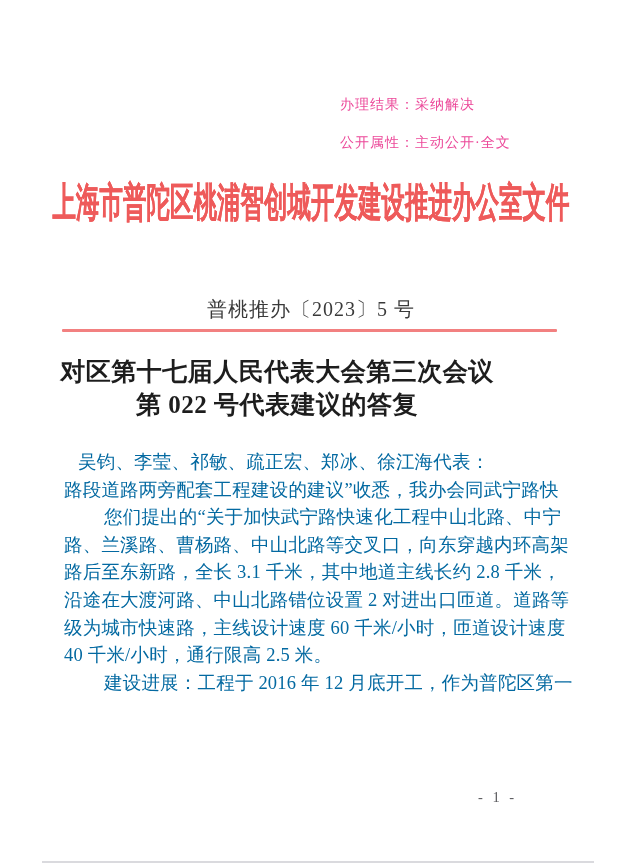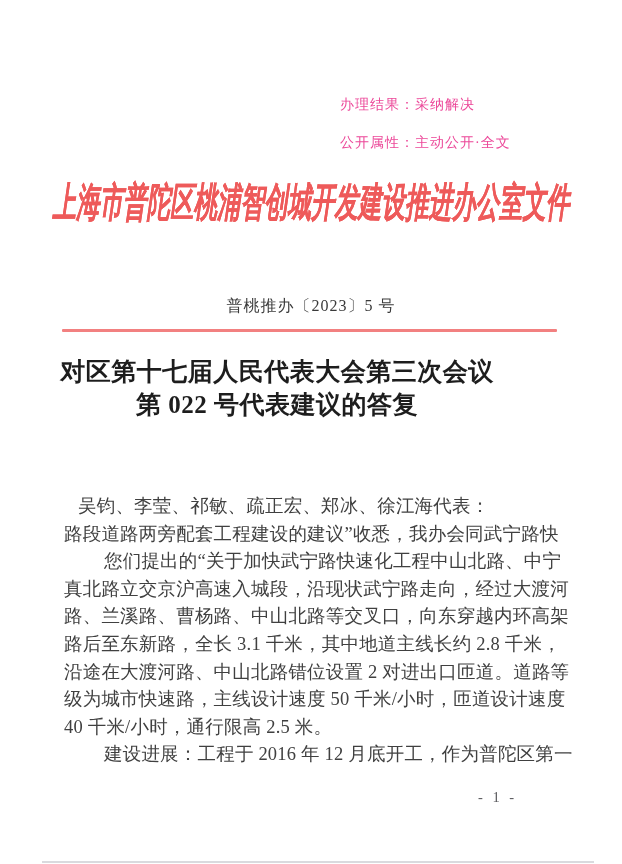--- a/index.html
+++ b/index.html
@@ -32,42 +32,41 @@
   
   .masthead {
     position: absolute;
     top: 168px;
     left: 0;
     width: 622px;
     height: 68px;
     display: flex;
     align-items: center;
     justify-content: center;
-    font-style: italic;
   }
   .masthead .org {
     display: inline-block;
     font-size: 23.5px;
     font-weight: bold;
     letter-spacing: 0px;
     color: #ee5a5a;
     transform: scale(1, 1.72);
     transform-origin: center;
     white-space: nowrap;
     text-shadow: 0 0 0.4px #ee5a5a;
   }
 
   
   .doc-number {
     position: absolute;
     top: 296px;
     left: 0;
     width: 622px;
     text-align: center;
-    font-size: 16px;
+    font-size: 20px;
     letter-spacing: 1px;
     color: #3a3a3a;
     white-space: nowrap;
   }
 
   
   .red-rule {
     position: absolute;
     top: 329px;
     left: 62px;
@@ -93,23 +92,22 @@
 
   
   .body-text {
     position: absolute;
     top: 449px;
     left: 64px;
     width: 498px;
     font-size: 18.5px;
     line-height: 27.6px;
     letter-spacing: 0.2px;
-    color: #404040;
+    color: #0369a1;
     white-space: nowrap;
-    margin-top: 44px;
   }
   .body-line { height: 27.6px; }
   .body-line.salute { padding-left: 14px; }
   .body-line.indent { padding-left: 40px; }
 
   
   .page-number {
     position: absolute;
     top: 789px;
     left: 478px;
@@ -149,25 +147,24 @@
 
   <div class="doc-title">
     <div>对区第十七届人民代表大会第三次会议</div>
     <div>第 022 号代表建议的答复</div>
   </div>
 
   <div class="body-text">
     <div class="body-line salute">吴钧、李莹、祁敏、疏正宏、郑冰、徐江海代表：</div>
     <div class="body-line">路段道路两旁配套工程建设的建议”收悉，我办会同武宁路快</div>
     <div class="body-line indent">您们提出的“关于加快武宁路快速化工程中山北路、中宁</div>
-    <div class="body-line">真北路立交京沪高速入城段，沿现状武宁路走向，经过大渡河</div>
     <div class="body-line">路、兰溪路、曹杨路、中山北路等交叉口，向东穿越内环高架</div>
     <div class="body-line">路后至东新路，全长 3.1 千米，其中地道主线长约 2.8 千米，</div>
     <div class="body-line">沿途在大渡河路、中山北路错位设置 2 对进出口匝道。道路等</div>
-    <div class="body-line">级为城市快速路，主线设计速度 50 千米/小时，匝道设计速度</div>
+    <div class="body-line">级为城市快速路，主线设计速度 60 千米/小时，匝道设计速度</div>
     <div class="body-line">40 千米/小时，通行限高 2.5 米。</div>
     <div class="body-line indent">建设进展：工程于 2016 年 12 月底开工，作为普陀区第一</div>
   </div>
 
   <div class="page-number">- 1 -</div>
 
   <div class="scan-edge"></div>
 
 </div>
 

